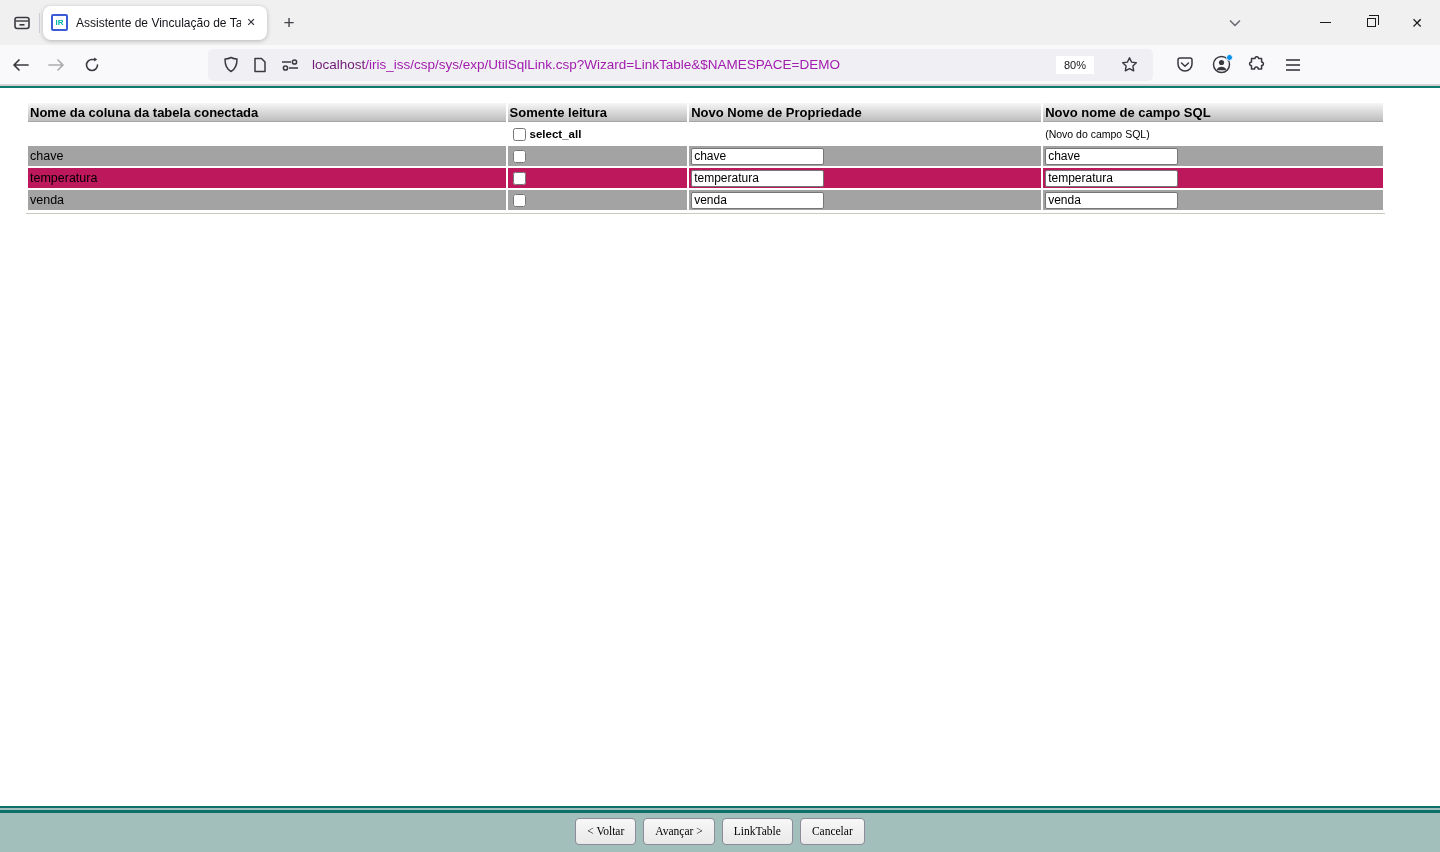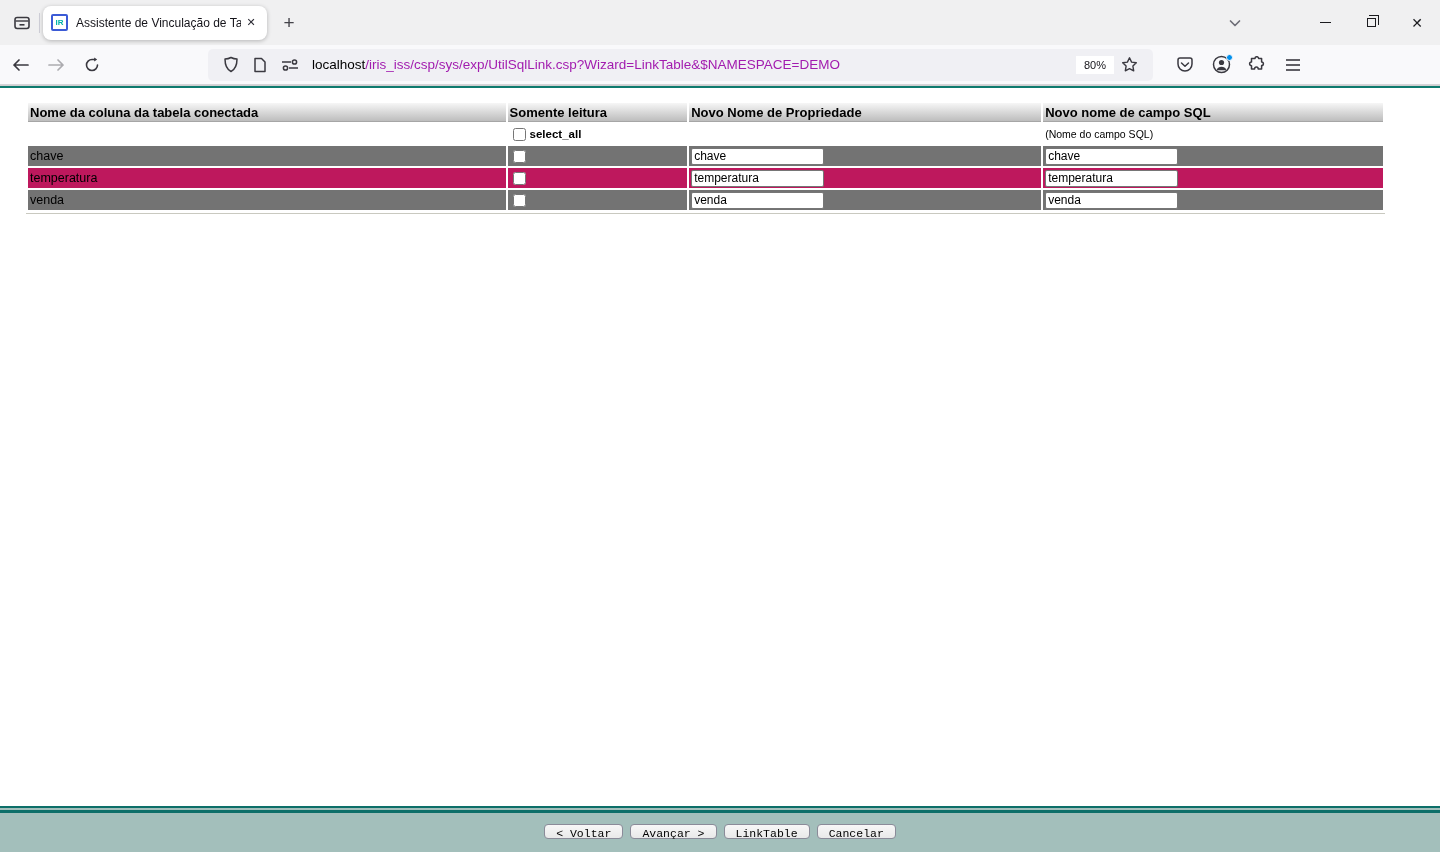--- a/index.html
+++ b/index.html
@@ -22,50 +22,50 @@
   .restore-glyph { width:9px; height:9px; border:1.2px solid #1b1b1f; position:relative; background:transparent; }
   .restore-glyph:before { content:""; position:absolute; left:1.5px; top:-3.8px; width:9px; height:9px; border:1.2px solid #1b1b1f; border-left:none; border-bottom:none; }
   .close-glyph { font-size:14px; font-weight:400; }
 
   .toolbar { height:40px; background:#f9f9fb; border-bottom:1px solid #d4d4d8; display:flex; align-items:center; flex:0 0 auto; }
   .nav-btn { width:32px; height:32px; margin-left:4px; border-radius:4px; display:flex; align-items:center; justify-content:center; }
   .nav-btn.disabled { opacity:.4; }
   .urlbar { margin-left:100px; width:945px; height:32px; background:#f0f0f4; border-radius:5px; display:flex; align-items:center; padding:0 8px; }
   .urlbar .icon { margin:0 7px; display:flex; align-items:center; }
   .url-text { font-size:13.5px; margin-left:6px; flex:1 1 auto; white-space:nowrap; overflow:hidden; }
-  .url-host { color:#000000; }
+  .url-host { color:#701a75; }
   .url-path { color:#a21caf; }
-  .zoom-badge { background:#fff; border-radius:0; font-size:11px; color:#15141a; padding:3px 8px; margin-right:0; }
+  .zoom-badge { background:#fff; border-radius:0; font-size:11px; color:#15141a; padding:3px 8px; margin-right:20px; }
   .tb-right { display:flex; align-items:center; margin-left:14px; }
   .tb-icon { width:32px; height:32px; margin:0 2px; display:flex; align-items:center; justify-content:center; position:relative; }
   .acct-dot { position:absolute; top:5px; right:4px; width:7px; height:7px; border-radius:50%; background:#0090ed; border:1.5px solid #f9f9fb; }
 
   
   .page { flex:1 1 auto; background:#fff; overflow:hidden; }
   h1.page-title { color:#00b1ab; font-size:29px; font-weight:400; letter-spacing:-0.5px; margin:9px 0 9px 10px; }
   .rule-gray { border:none; border-top:1px solid #cfcfcf; }
   .instruction { font-size:13px; font-weight:bold; color:#000; margin:8px 10px 7px 10px; }
   .rule-teal { border:none; border-top:2px solid #0e7a6e; }
 
   .link-table { border-collapse:separate; border-spacing:2px; margin:13px 0 0 26px; width:1359px; table-layout:fixed; }
   .link-table td { height:20px; font-size:12.5px; color:#000; padding:0 2px; vertical-align:middle; }
   .link-table tr.hdr td { background:linear-gradient(#f6f6f6, #bdbdbd); font-weight:bold; font-size:13px; height:19px; border-bottom:1px solid #a6a6a6; }
   .c1 { width:468px; } .c2 { width:176px; } .c3 { width:345px; } .c4 { width:333px; }
-  tr.row-odd td { background:#737373; }
+  tr.row-odd td { background:#a3a3a3; }
   tr.row-even td { background:#be185d; }
   tr.sel-row td { background:#fff; font-size:12px; }
   .sel-label { font-weight:bold; font-size:11.5px; margin-left:4px; }
   .sql-note { font-size:10.5px; }
   .cb { width:13px; height:13px; accent-color:#fff; margin-left:3px; vertical-align:middle; }
   .txt { width:133px; height:17px; border:1px solid #767676; border-radius:2px; font-size:12px; font-family:"Liberation Sans", sans-serif; padding:0 2px; }
   .table-bottom { border:none; border-top:1px solid #c9c9c0; width:1359px; margin:1px 0 0 26px; }
 
   
   .footer { flex:0 0 auto; height:47px; background:linear-gradient(#ffffff 0 1px, #0d6f69 1px 2.5px, #a3bfbb 2.5px 5px, #0d6f69 5px 7.5px, #a3bfbb 7.5px 100%); display:flex; align-items:center; justify-content:center; gap:7px; padding-top:6px; }
-  .wiz-btn { font-family:Liberation Mono, monospace; font-size:11.5px; color:#000; background:linear-gradient(#f7f7f7, #e9e9e9); border:1px solid #8b8b99; border-radius:4px; padding:2px 11px; height:15px; line-height:13px; }
+  .wiz-btn { font-family:Liberation Serif, serif; font-size:11.5px; color:#000; background:linear-gradient(#f7f7f7, #e9e9e9); border:1px solid #8b8b99; border-radius:4px; padding:2px 11px; height:27px; line-height:13px; }
 
   svg { display:block; }
 </style>
 </head>
 <body>
 
 <div class="window">
 
   <div class="tabbar">
     <div class="fxview">
@@ -188,21 +188,21 @@
           <tr class="hdr">
         <td class="c1">Nome da coluna da tabela conectada</td>
         <td class="c2">Somente leitura</td>
         <td class="c3">Novo Nome de Propriedade</td>
         <td class="c4">Novo nome de campo SQL</td>
       </tr>
       <tr class="sel-row">
         <td class="c1"></td>
         <td class="c2"><input type="checkbox" class="cb" id="select-all" style=""><span class="sel-label">select_all</span></td>
         <td class="c3"></td>
-        <td class="c4"><span class="sql-note">(Nome do campo SQL)</span></td>
+        <td class="c4"><span class="sql-note">(Novo do campo SQL)</span></td>
       </tr>
       </tbody>
         <tbody>
   <tr class="row-odd">
     <td class="c1">chave</td>
     <td class="c2"><input type="checkbox" class="cb" style=""></td>
     <td class="c3"><input type="text" class="txt" value="chave" style=""></td>
     <td class="c4"><input type="text" class="txt" value="chave" style=""></td>
   </tr>
 

